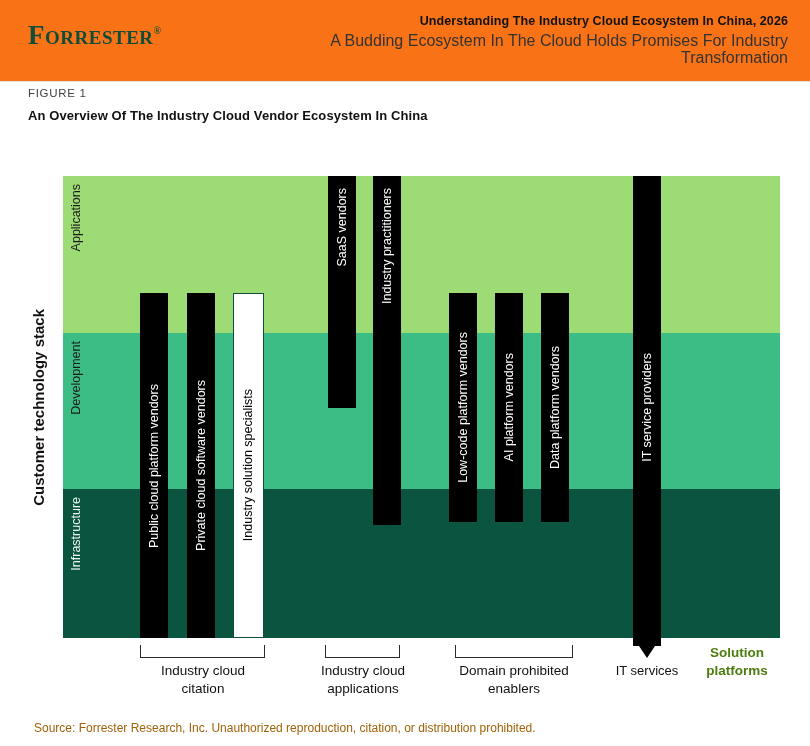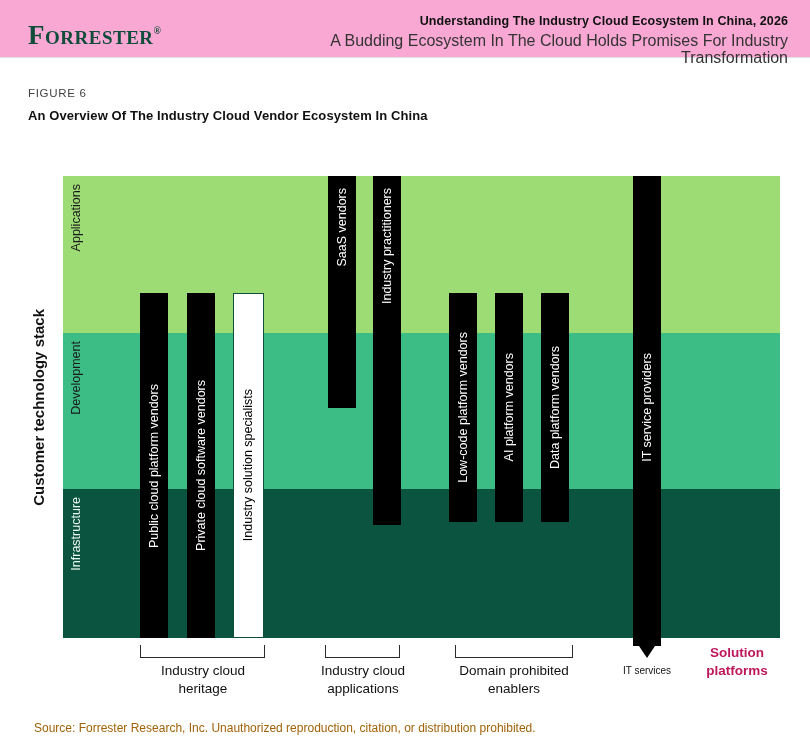--- a/index.html
+++ b/index.html
@@ -11,22 +11,22 @@
     font-family: "Liberation Sans", sans-serif;
     color: #111111;
     overflow: hidden;
     position: relative;
   }
 
   
   .header {
     position: absolute;
     left: 0; top: 0;
-    width: 810px; height: 58px;
-    background: #f9a8d4;
+    width: 810px; height: 82px;
+    background: #f97316;
     border-bottom: 1px solid #e0e0e0;
   }
   .brand {
     position: absolute;
     left: 28px; top: 20px;
     font-family: "Liberation Serif", serif;
     font-size: 27px;
     font-weight: 700;
     letter-spacing: 0.5px;
     color: #0f4c3a;
@@ -156,30 +156,30 @@
   .group-label {
     position: absolute;
     text-align: center;
     font-size: 13.5px;
     color: #111111;
     line-height: 18px;
   }
   .arrow-label {
     position: absolute;
     text-align: center;
-    font-size: 10px;
+    font-size: 13px;
     color: #111111;
     line-height: 18px;
   }
   .x-axis-title {
     position: absolute;
     text-align: center;
     font-size: 13.5px;
     font-weight: 700;
-    color: #be185d;
+    color: #4d7c0f;
     line-height: 18px;
   }
   .arrow-head {
     position: absolute;
     width: 0; height: 0;
     border-left: 8px solid transparent;
     border-right: 8px solid transparent;
     border-top: 12px solid #000000;
   }
 
@@ -196,21 +196,21 @@
 <body>
 
 <div class="header">
   <div class="brand"><span>Forrester</span><span class="reg">®</span></div>
   <div class="header-titles">
     <div class="header-title">Understanding The Industry Cloud Ecosystem In China, 2026</div>
     <div class="header-subtitle">A Budding Ecosystem In The Cloud Holds Promises For Industry Transformation</div>
   </div>
 </div>
 
-<div class="figure-label">FIGURE 6</div>
+<div class="figure-label">FIGURE 1</div>
 <div class="figure-title">An Overview Of The Industry Cloud Vendor Ecosystem In China</div>
 
 <div class="chart-area">
 
   <div class="y-axis-title">
     <span>Customer technology stack</span>
   </div>
 
   <div class="plot">
 
@@ -259,21 +259,21 @@
   <div style="position:absolute; left:633px; top:638px; width:28px; height:8px; background:#000000;"></div>
   <div class="arrow-head" style="left:639px; top:646px;"></div>
 
   <div class="bracket" style="left:140px; top:645px; width:125px;"></div>
   <div class="bracket" style="left:325px; top:645px; width:75px;"></div>
   <div class="bracket" style="left:455px; top:645px; width:118px;"></div>
 
   <div class="group-label" style="left:132px; top:662px; width:142px;">
     <div>
         <div>Industry cloud</div>
-        <div>heritage</div>
+        <div>citation</div>
       </div>
   </div>
   <div class="group-label" style="left:300px; top:662px; width:126px;">
     <div>
         <div>Industry cloud</div>
         <div>applications</div>
       </div>
   </div>
   <div class="group-label" style="left:438px; top:662px; width:152px;">
     <div>

